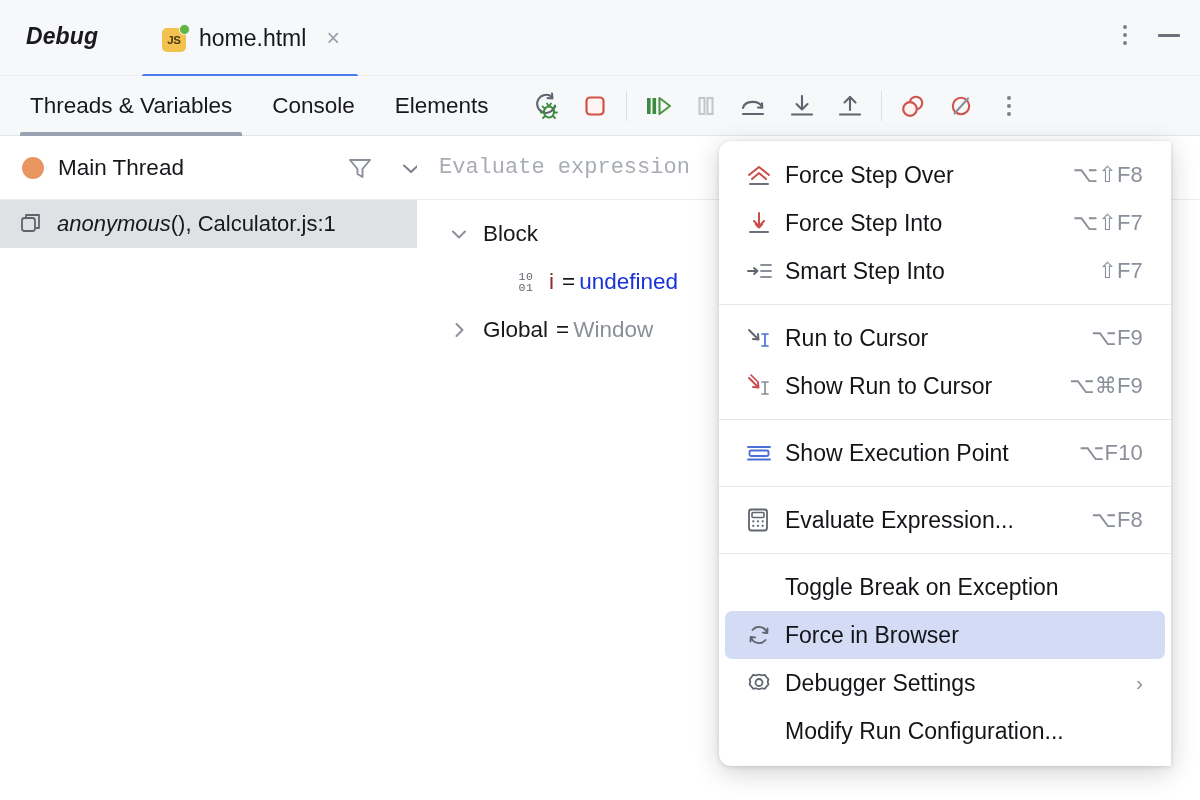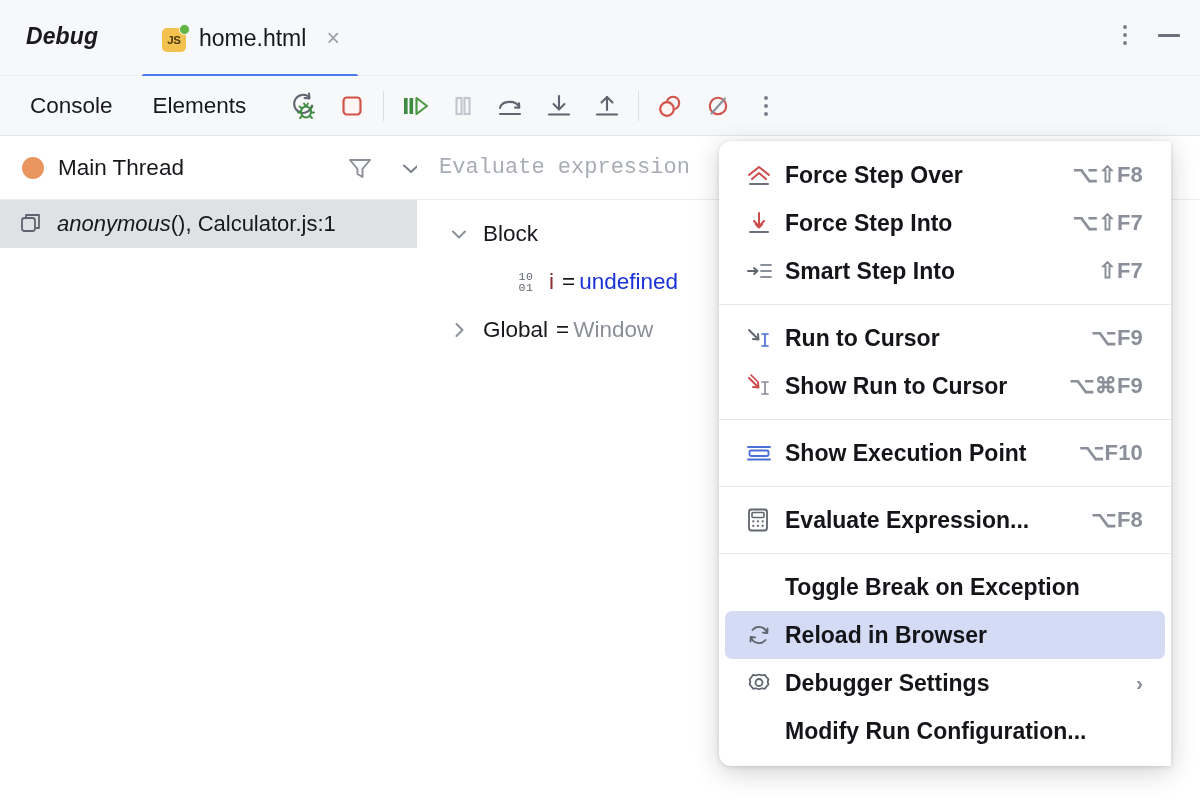--- a/index.html
+++ b/index.html
@@ -119,21 +119,21 @@
   .bin-icon {
     width: 30px; flex: none; font-family: "Liberation Mono", monospace; font-size: 11.5px;
     color: #5f646e; line-height: 11px; letter-spacing: .5px; text-align: center;
   }
 
   
   .menu {
     position: absolute; left: 719px; top: 141px; width: 452px; height: 625px;
     background: #ffffff; border-radius: 12px 0 0 12px;
     box-shadow: 0 6px 26px rgba(20,24,35,.20), 0 1px 4px rgba(20,24,35,.14);
-    padding: 10px 0 12px 0; overflow: hidden; font-weight: bold;
+    padding: 10px 0 12px 0; overflow: hidden;
   }
   .mi {
     position: relative; height: 48px; display: flex; align-items: center;
     padding: 0 22px 0 20px; margin: 0 6px; border-radius: 7px;
   }
   .mi.sel { background: #d3dcf4; }
   .mi-icon { width: 40px; flex: none; display: flex; align-items: center; justify-content: flex-start; }
   .mi-label { font-size: 23px; color: #141519; white-space: nowrap; }
   .mi-spacer { flex: 1; }
   .mi-key {
@@ -167,20 +167,23 @@
       <span class="kebab">
           <i></i>
           <i></i>
           <i></i>
         </span>
       <span class="minimize"></span>
     </div>
   </div>
 
   <div class="subbar">
+    <div class="vtab active">
+      <span>Threads &amp; Variables</span>
+    </div>
     <div class="vtab">
       <span>Console</span>
     </div>
     <div class="vtab">
       <span>Elements</span>
     </div>
 
     <div style="width:16px"></div>
 
     <div class="tbgroup">
@@ -449,21 +452,21 @@
 
     <div class="mi sel">
       <span class="mi-icon">
         <svg width="28" height="28" viewBox="0 0 28 28">
           <path d="M22 11.5 A8.5 8.5 0 0 0 7.5 9" fill="none" stroke="#5f646e" stroke-width="1.9" stroke-linecap="round"></path>
           <path d="M22.5 7.5 L22.3 12 L18 11.6" fill="none" stroke="#5f646e" stroke-width="1.9" stroke-linecap="round" stroke-linejoin="round"></path>
           <path d="M6 16.5 A8.5 8.5 0 0 0 20.5 19" fill="none" stroke="#5f646e" stroke-width="1.9" stroke-linecap="round"></path>
           <path d="M5.5 20.5 L5.7 16 L10 16.4" fill="none" stroke="#5f646e" stroke-width="1.9" stroke-linecap="round" stroke-linejoin="round"></path>
         </svg>
       </span>
-      <span class="mi-label">Reload in Browser</span>
+      <span class="mi-label">Force in Browser</span>
       <span class="mi-spacer"></span>
     </div>
 
     <div class="mi">
       <span class="mi-icon">
         <svg width="28" height="28" viewBox="0 0 28 28">
           <path d="M14 4.2 L17 5.2 L19.8 4.6 L21.6 7.2 L23.4 9.4 L22.7 12.2 L23.4 15 L21.6 17.2 L19.8 19.8 L17 19.2 L14 20.2 L11 19.2 L8.2 19.8 L6.4 17.2 L4.6 15 L5.3 12.2 L4.6 9.4 L6.4 7.2 L8.2 4.6 L11 5.2 Z" fill="none" stroke="#5f646e" stroke-width="1.8" stroke-linejoin="round" transform="translate(0,1.6) scale(1,0.92)"></path>
           <circle cx="14" cy="13.5" r="3.5" fill="none" stroke="#5f646e" stroke-width="1.8"></circle>
         </svg>
       </span>

